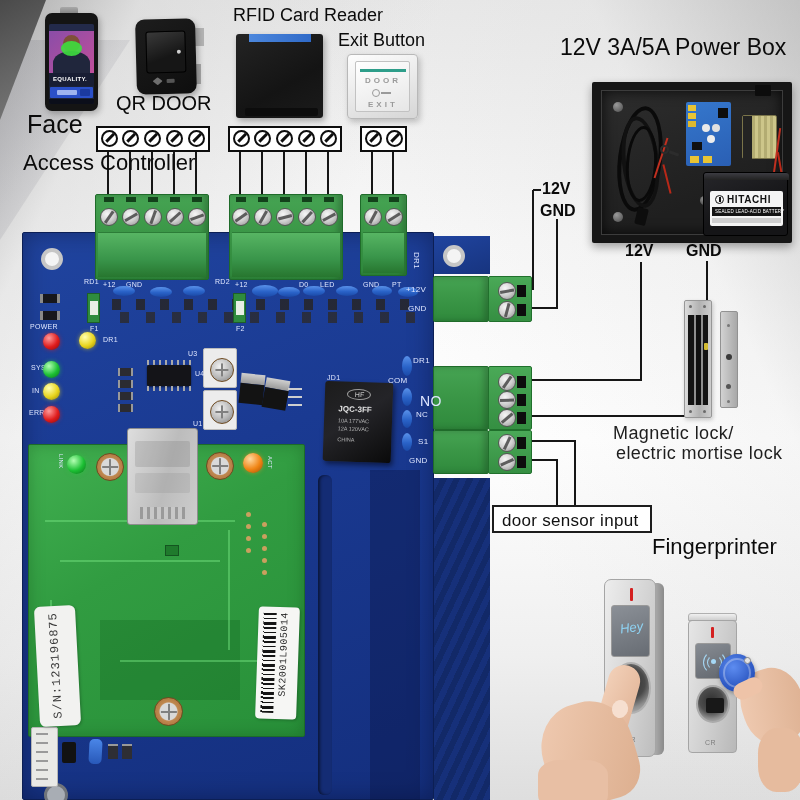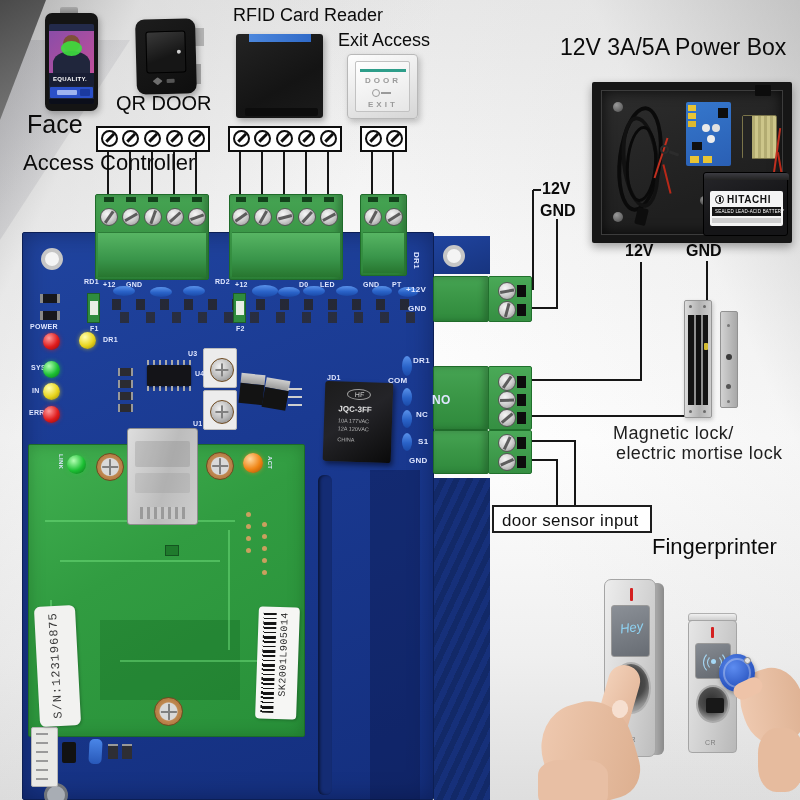--- a/index.html
+++ b/index.html
@@ -5,21 +5,21 @@
   html,body{margin:0;padding:0;background:#fff;}
   #stage{position:relative;width:800px;height:800px;overflow:hidden;
     font-family:"Liberation Sans",sans-serif;
     background:
       linear-gradient(115deg, rgba(120,120,120,.55) 0%, rgba(200,200,200,.35) 12%, rgba(255,255,255,0) 38%),
       linear-gradient(245deg, rgba(150,150,150,.45) 0%, rgba(220,220,220,.25) 18%, rgba(255,255,255,0) 45%),
       linear-gradient(180deg,#e9e9e9 0%,#f8f8f8 30%,#ffffff 55%,#efefef 82%,#dedede 100%);}
   .abs{position:absolute;box-sizing:border-box;}
   .lbl{position:absolute;color:#0b0b0b;white-space:nowrap;}
   .wire{position:absolute;background:#161616;z-index:5;}
-  .silk{position:absolute;color:#dfe6ff;font-weight:bold;font-size:7px;letter-spacing:.3px;z-index:7;white-space:nowrap;}
+  .silk{position:absolute;color:#dfe6ff;font-weight:normal;font-size:7px;letter-spacing:.3px;z-index:7;white-space:nowrap;}
   .tscrew{position:absolute;width:17px;height:17px;border:2.5px solid #0e0e0e;border-radius:50%;background:#fff;box-sizing:border-box;}
   .tscrew::after{content:"";position:absolute;left:50%;top:0px;width:2.5px;height:11px;background:#0e0e0e;transform:translateX(-50%) rotate(45deg);}
   .gscrew{position:absolute;width:18px;height:18px;border-radius:50%;box-sizing:border-box;
     background:radial-gradient(circle at 38% 32%,#f6f6f6,#cdcdcd 52%,#8d8d8d 100%);border:1px solid #555;z-index:8;}
   .gscrew::after{content:"";position:absolute;left:50%;top:1px;width:2.5px;height:14px;background:rgba(70,70,70,.85);transform:translateX(-50%) rotate(var(--r,40deg));}
   .gslot{position:absolute;width:10px;height:5px;background:#12411a;z-index:8;}
   .rslot{position:absolute;width:9px;height:12px;background:#0d0d0d;z-index:8;}
   .gblock{position:absolute;background:linear-gradient(180deg,#46a453 0%,#3b9747 45%,#2f8a3c 100%);
     border:1px solid #1f6b2a;border-radius:2px;z-index:6;box-shadow:inset -4px 0 6px rgba(0,0,0,.22);box-sizing:border-box;}
   .gfront{position:absolute;left:2px;right:2px;bottom:2px;background:linear-gradient(180deg,#57b563 0%,#39954a 60%,#27762f 100%);border-top:1px solid #2c7d37;}
@@ -79,21 +79,21 @@
     <div class="abs" style="left:30px;top:60px;width:8px;height:4px;background:#555;border-radius:1px;"></div>
   </div>
   <span class="lbl" style="left:116px;top:92px;font-size:20px;">QR DOOR</span>
 
   <span class="lbl" style="left:233px;top:5px;font-size:18px;">RFID Card Reader</span>
   <div class="abs" style="left:236px;top:34px;width:87px;height:84px;background:linear-gradient(150deg,#242424,#141414 60%,#1b1b1b);border-radius:3px;z-index:6;box-shadow:2px 3px 6px rgba(0,0,0,.3);">
     <div class="abs" style="left:13px;top:0;width:62px;height:8px;background:linear-gradient(90deg,#4c87dd,#2f6ac8);"></div>
     <div class="abs" style="left:9px;bottom:2px;width:73px;height:8px;background:#0c0c0c;border-radius:2px;"></div>
   </div>
 
-  <span class="lbl" style="left:338px;top:30px;font-size:18px;">Exit Access</span>
+  <span class="lbl" style="left:338px;top:30px;font-size:18px;">Exit Button</span>
   <div class="abs" style="left:347px;top:54px;width:71px;height:65px;background:linear-gradient(160deg,#fdfdfd,#d6d6d6);border:1px solid #b8b8b8;border-radius:4px;z-index:6;box-shadow:2px 3px 6px rgba(0,0,0,.22);">
     <div class="abs" style="left:7px;top:6px;width:55px;height:51px;background:linear-gradient(160deg,#ffffff,#e6e6e6);border:1px solid #c2c2c2;border-radius:2px;">
       <div class="abs" style="left:4px;top:7px;width:46px;height:3px;background:#2e9e8a;"></div>
       <span class="lbl" style="left:9px;top:14px;font-size:8px;font-weight:bold;color:#9a9a9a;letter-spacing:3px;">DOOR</span>
       <div class="abs" style="left:16px;top:27px;width:8px;height:8px;border:1.8px solid #9a9a9a;border-radius:50%;"></div>
       <div class="abs" style="left:25px;top:30px;width:10px;height:2px;background:#9a9a9a;"></div>
       <span class="lbl" style="left:12px;top:38px;font-size:8px;font-weight:bold;color:#9a9a9a;letter-spacing:3px;">EXIT</span>
     </div>
   </div>
 
@@ -335,21 +335,21 @@
   <div class="gblock" style="left:433px;top:366px;width:56px;height:64px;"></div>
   <div class="abs" style="left:488px;top:366px;width:44px;height:64px;background:linear-gradient(180deg,#4aa957 0%,#358f42 100%);border:1px solid #20702c;border-radius:2px;z-index:6;">
     <div class="gscrew" style="left:9px;top:6px;--r:35deg;"></div>
     <div class="gscrew" style="left:9px;top:24px;--r:88deg;"></div>
     <div class="gscrew" style="left:9px;top:42px;--r:50deg;"></div>
     <div class="rslot" style="left:28px;top:9px;"></div>
     <div class="rslot" style="left:28px;top:27px;"></div>
     <div class="rslot" style="left:28px;top:45px;"></div>
   </div>
   <span class="silk" style="left:388px;top:376px;font-size:8px;">COM</span>
-  <span class="silk" style="left:432px;top:393px;font-size:12px;">NO</span>
+  <span class="silk" style="left:420px;top:393px;font-size:14px;">NO</span>
   <span class="silk" style="left:416px;top:410px;font-size:8px;">NC</span>
 
   <div class="gblock" style="left:433px;top:430px;width:56px;height:44px;"></div>
   <div class="abs" style="left:488px;top:430px;width:44px;height:44px;background:linear-gradient(180deg,#4aa957 0%,#358f42 100%);border:1px solid #20702c;border-radius:2px;z-index:6;">
     <div class="gscrew" style="left:9px;top:3px;--r:25deg;"></div>
     <div class="gscrew" style="left:9px;top:22px;--r:65deg;"></div>
     <div class="rslot" style="left:28px;top:6px;"></div>
     <div class="rslot" style="left:28px;top:25px;"></div>
   </div>
   <span class="silk" style="left:418px;top:437px;font-size:8px;">S1</span>

